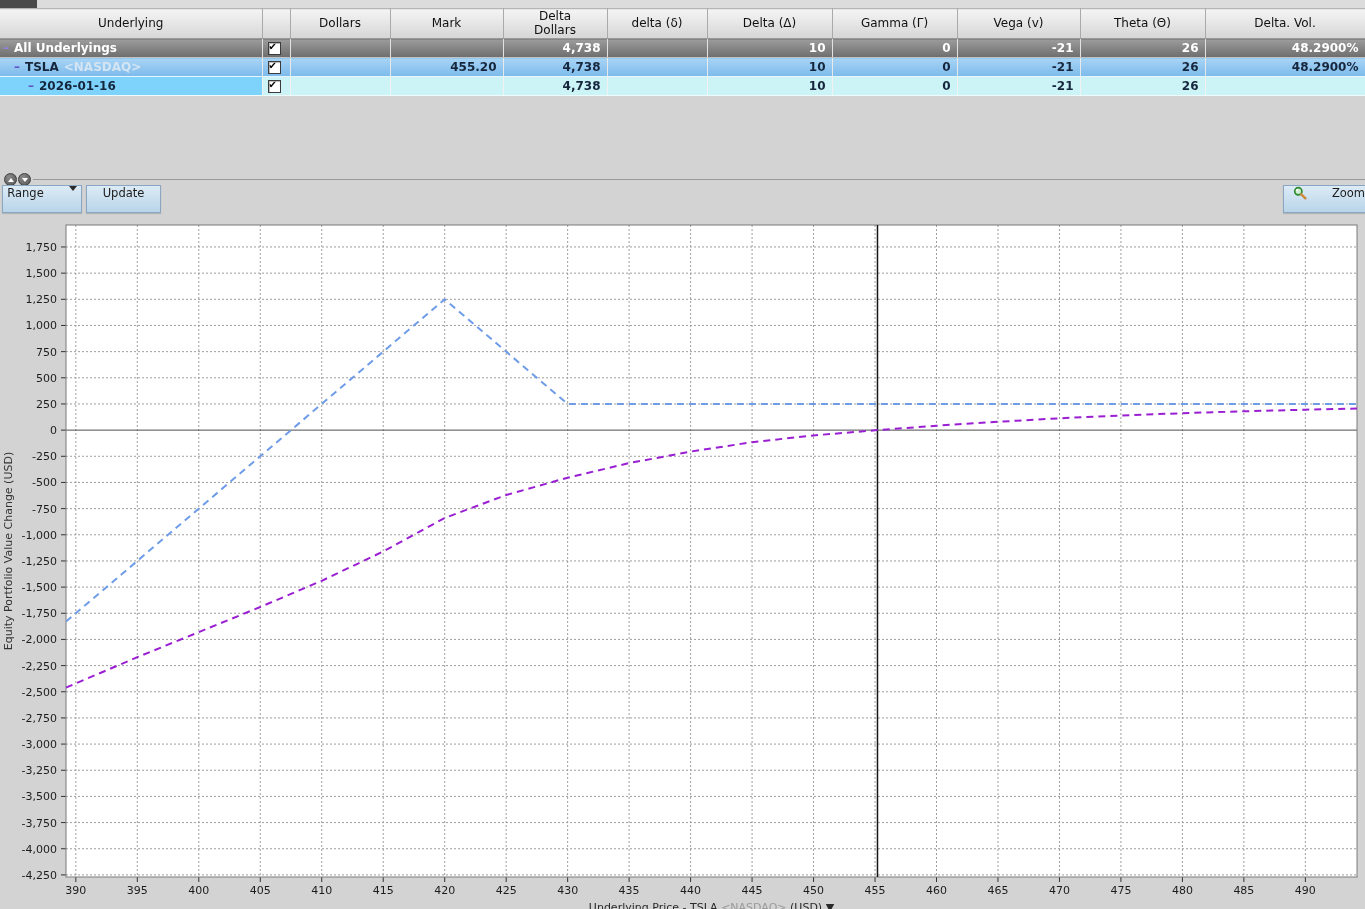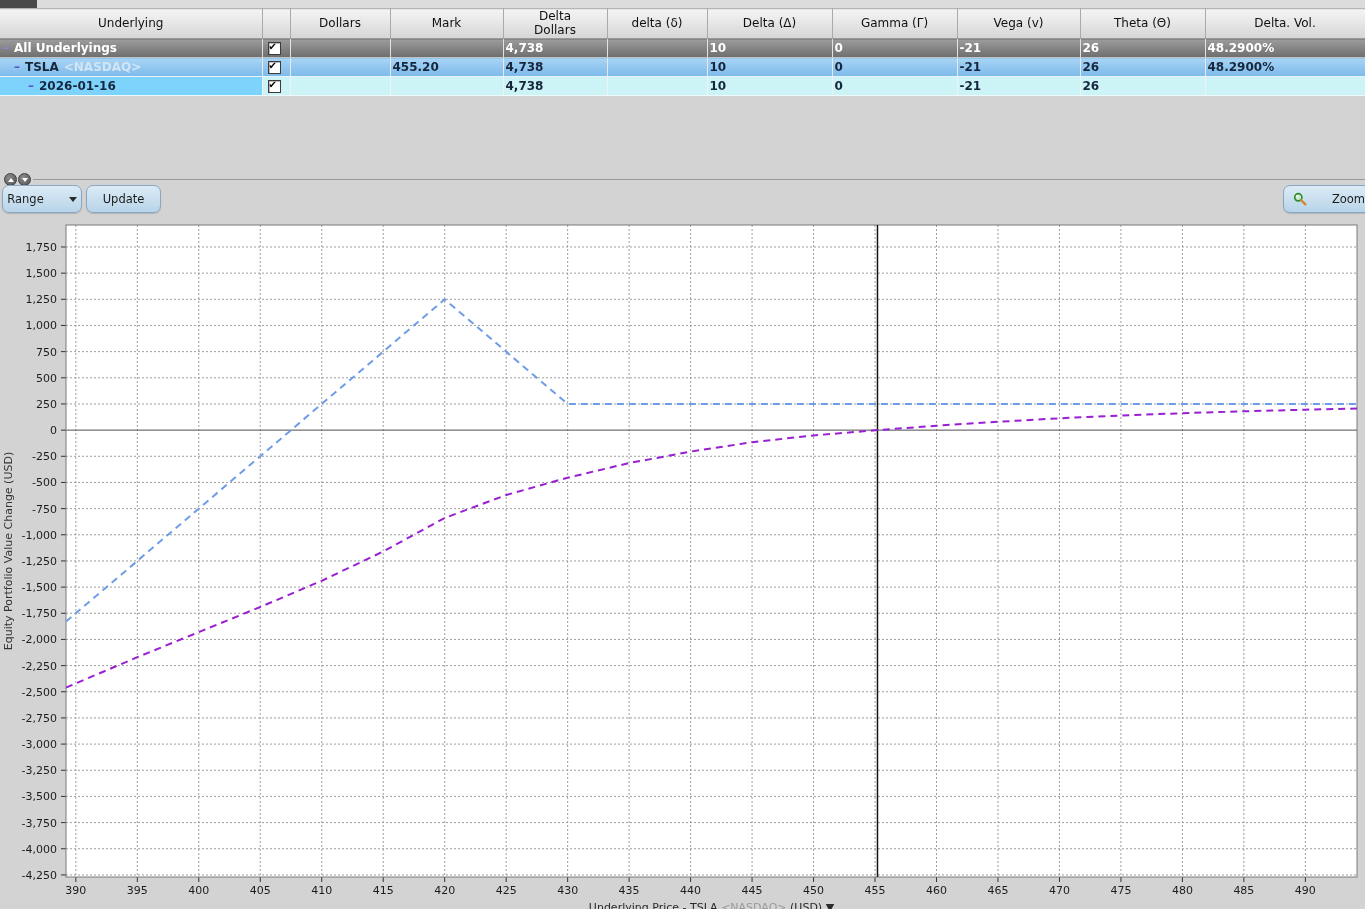--- a/index.html
+++ b/index.html
@@ -10,21 +10,21 @@
   
   .top-strip{position:absolute;left:0;top:0;width:1365px;height:8px;background:#dcdcdc;border-bottom:1px solid #ffffff;}
   .top-strip .dark{position:absolute;left:0;top:0;width:37px;height:8px;background:#4a4a4a;}
 
   
   table.grid{position:absolute;left:0;top:8px;width:1365px;border-collapse:collapse;table-layout:fixed;font-size:12px;}
   table.grid th{height:29px;font-weight:normal;color:#111;text-align:center;vertical-align:middle;
      background:linear-gradient(#f4f4f4,#d6d6d6);border-right:1px solid #aaa;border-bottom:1px solid #999;border-top:1px solid #b5b5b5;
      white-space:pre-line;line-height:1.15;padding:0 2px;}
   table.grid td{height:18px;padding:0 6px 0 2px;vertical-align:middle;white-space:nowrap;overflow:hidden;}
-  td.val{text-align:left;margin-left:36px;}
+  td.val{text-align:right;margin-left:36px;}
   td.cbcell{text-align:center;padding:0;}
 
   tr.r-all td{background:linear-gradient(#9c9c9c,#6d6d6d);color:#fff;font-weight:bold;
       border-right:1px solid rgba(255,255,255,.35);border-bottom:1px solid #c2c2c2;}
   tr.r-und td{background:linear-gradient(#a8d4f5,#7cbaeb);color:#16273d;font-weight:bold;
       border-right:1px solid rgba(255,255,255,.5);border-bottom:1px solid #e8f4fd;}
   tr.r-exp td{background:#ccf3f6;color:#16273d;font-weight:bold;
       border-right:1px solid rgba(255,255,255,.7);border-bottom:1px solid #eefbfd;}
   tr.r-exp td.labelcell{background:#7dd3fc;}
   tr.r-pos td{background:#ededed;color:#7d7d7d;border-right:1px solid #d6d6d6;border-bottom:1px solid #fafafa;}
@@ -45,23 +45,23 @@
 
   
   .midbar{position:absolute;left:0;top:145px;width:1365px;height:73px;background:#d3d3d3;}
   .split-btn{position:absolute;top:28px;width:11px;height:11px;border-radius:50%;
       background:radial-gradient(circle at 35% 30%,#8a8a8a,#555);border:1px solid #3f3f3f;
       display:flex;align-items:center;justify-content:center;cursor:pointer;}
   .split-btn .tri-up{width:0;height:0;border-left:3px solid transparent;border-right:3px solid transparent;border-bottom:4px solid #fff;}
   .split-btn .tri-dn{width:0;height:0;border-left:3px solid transparent;border-right:3px solid transparent;border-top:4px solid #fff;}
   .split-line{position:absolute;left:33px;top:34px;width:1332px;height:1px;background:#9a9a9a;}
 
-  .btn{position:absolute;top:40px;height:26px;border:1px solid #89a7c3;border-radius:7px;
+  .btn{position:absolute;top:40px;height:26px;border:1px solid #89a7c3;border-radius:0;
       background:linear-gradient(#dcebf6,#b8d4e9);font-size:11.5px;color:#1c1c1c;
-      display:flex;align-items:center;justify-content:center;gap:25px;cursor:pointer;
+      display:flex;align-items:flex-start;justify-content:center;gap:25px;cursor:pointer;
       font-family:"DejaVu Sans","Liberation Sans",sans-serif;box-shadow:0 1px 1px rgba(0,0,0,.15);}
   .caret{width:0;height:0;border-left:4px solid transparent;border-right:4px solid transparent;border-top:5px solid #2a2a2a;}
   #btn-range{left:2px;width:78px;}
   #btn-update{left:86px;width:73px;}
   #btn-zoom{left:1283px;width:90px;}
 
   
   .chartwrap{position:absolute;left:0;top:218px;width:1365px;height:691px;}
   svg text{font-family:"DejaVu Sans","Liberation Sans",sans-serif;}
 </style>

